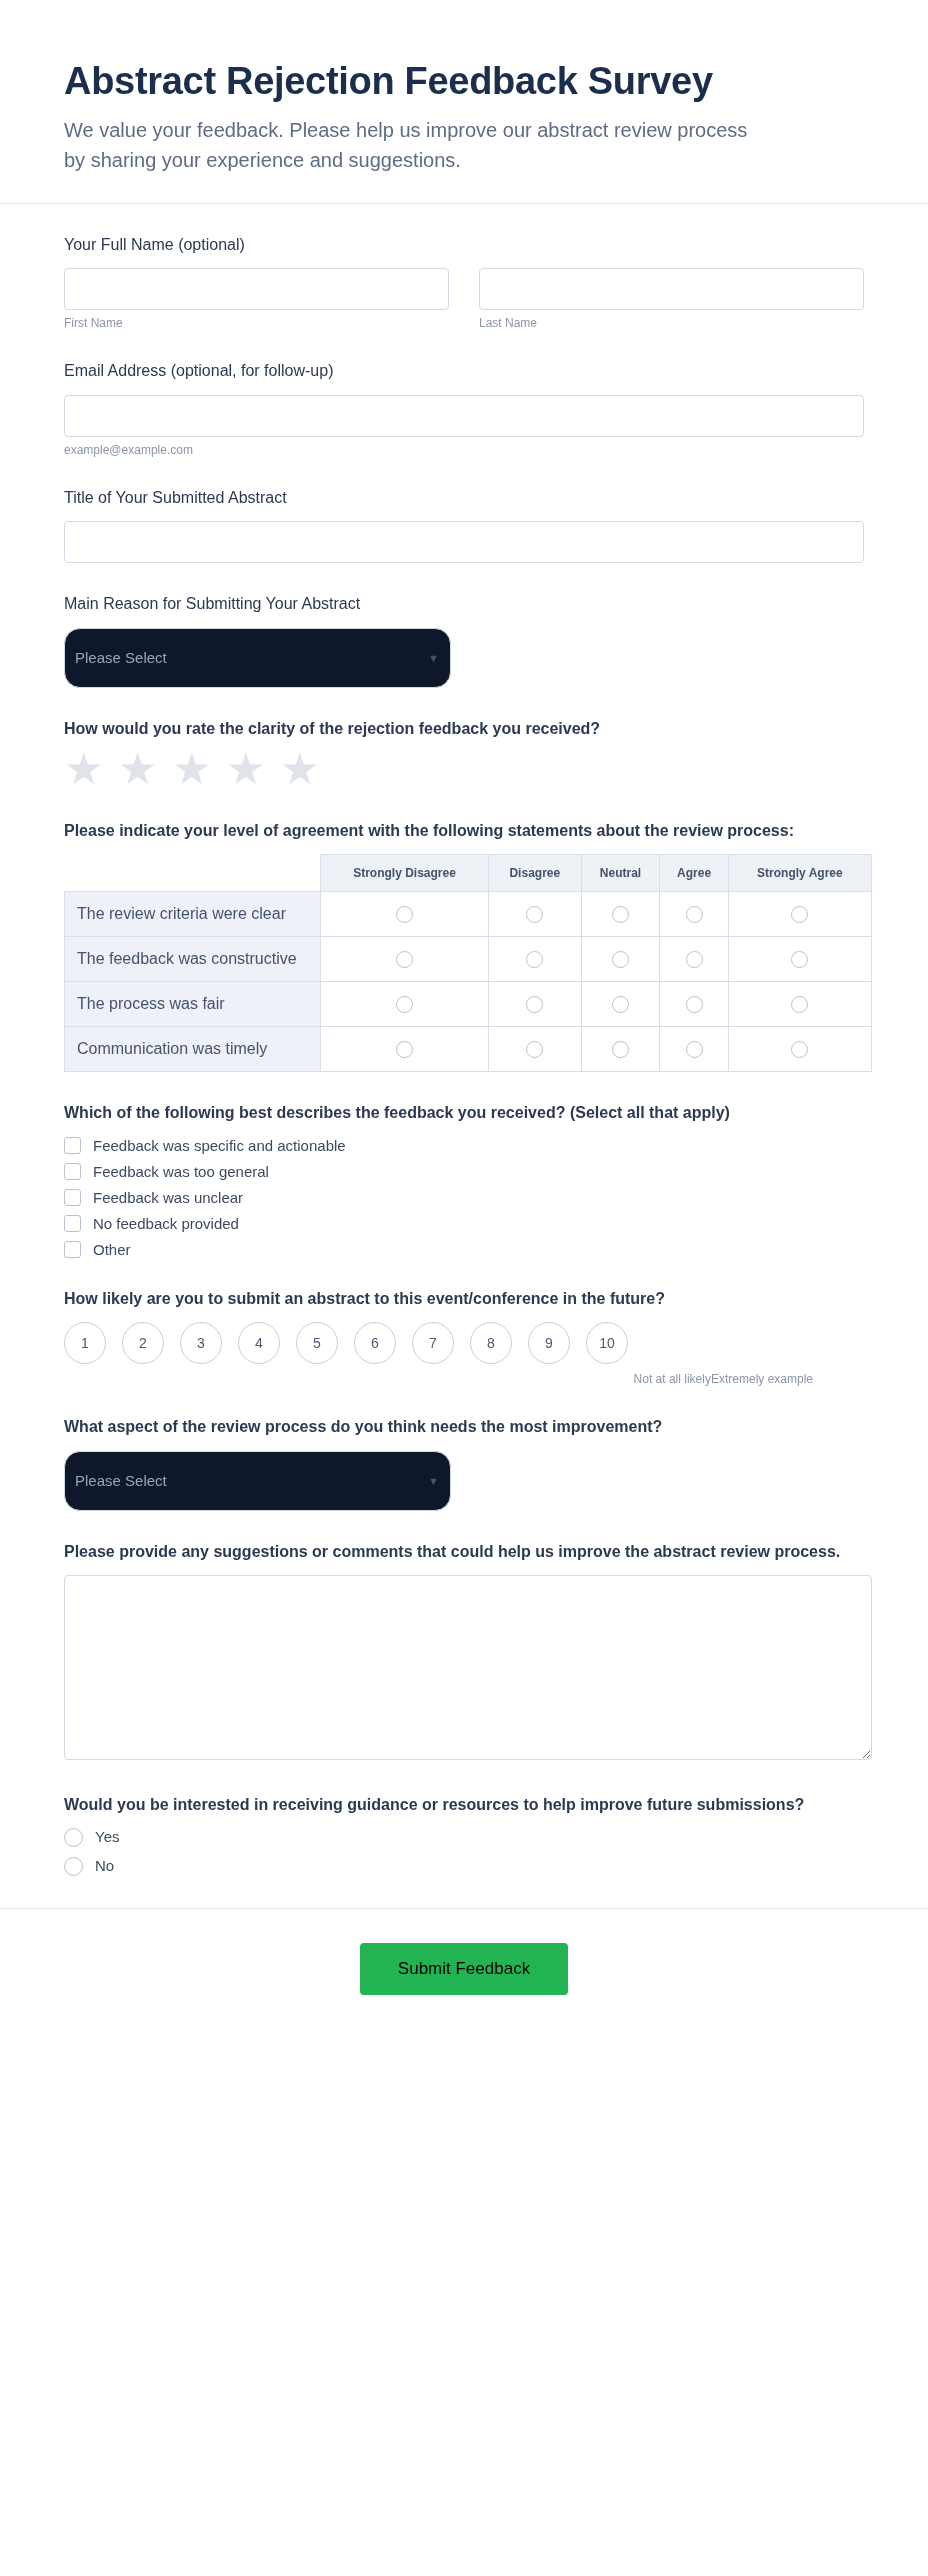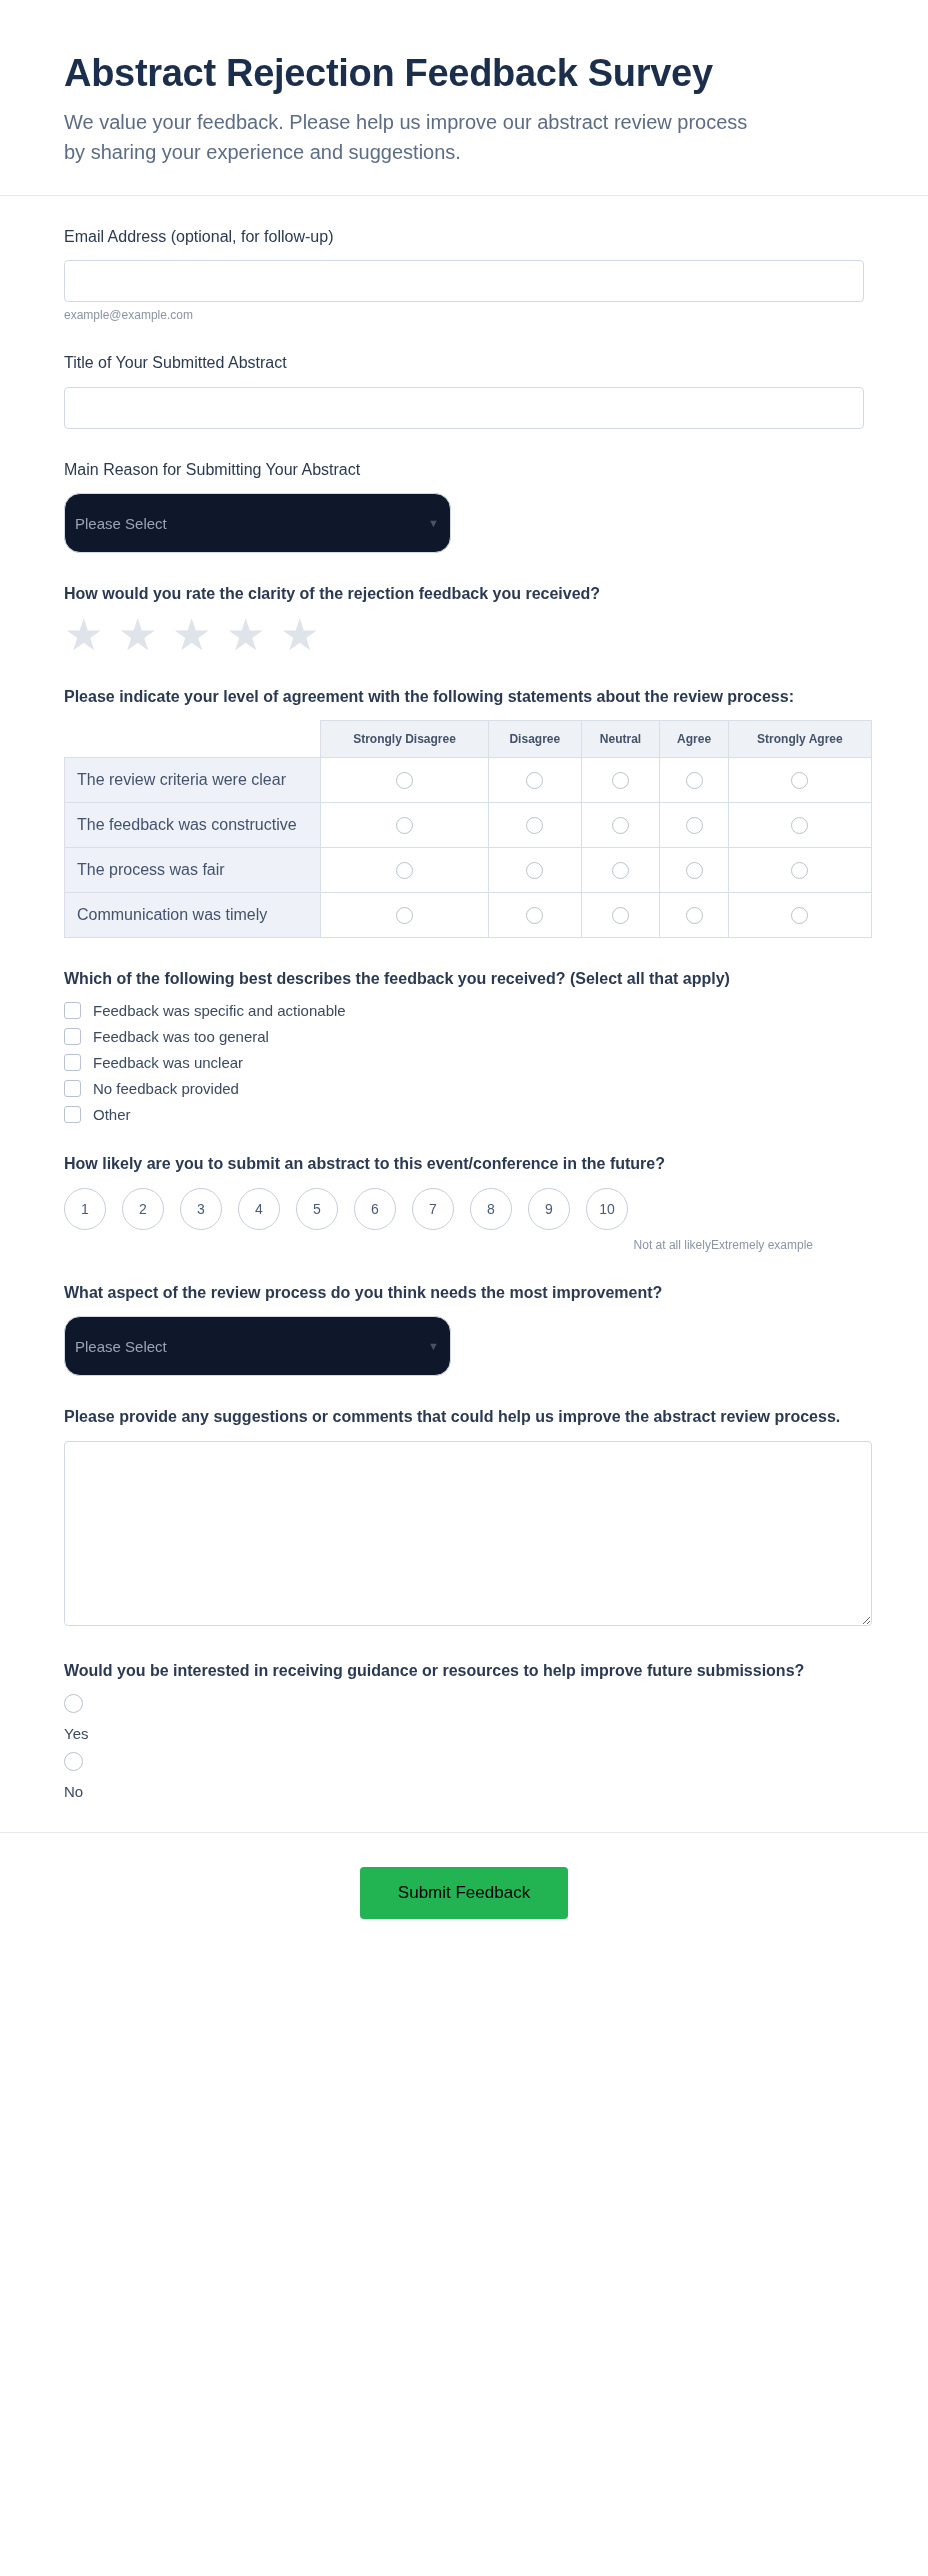--- a/index.html
+++ b/index.html
@@ -9,21 +9,21 @@
     background: #ffffff;
     font-family: "Liberation Sans", sans-serif;
   }
   body {
     width: 928px;
     min-height: 2576px;
     position: relative;
   }
   .page {
     width: 928px;
-    margin: 4px auto;
+    margin: 12px auto;
     background: #ffffff;
     padding: 0;
   }
   .header {
     padding: 48px 64px 28px 64px;
     border-bottom: 1px solid #e4e8ef;
   }
   .form-title {
     font-size: 38px;
     font-weight: bold;
@@ -210,21 +210,21 @@
     font-size: 12px;
     color: #8b95a6;
   }
   textarea.big-area {
     width: 808px;
     height: 185px;
     resize: vertical;
     padding: 10px;
     line-height: 1.4;
   }
-  .radio-list .check-row { margin-bottom: 10px; flex-direction: column; }
+  .radio-list .check-row { margin-bottom: 10px; }
   .radio-big {
     width: 19px;
     height: 19px;
     border: 1px solid #b9c2d0;
     border-radius: 50%;
     background: #fff;
     cursor: pointer;
     flex: none;
   }
   .footer {
@@ -249,20 +249,33 @@
 
 <div class="page">
 
   <div class="header">
     <h1 class="form-title">Abstract Rejection Feedback Survey</h1>
     <p class="form-subtitle">We value your feedback. Please help us improve our abstract review process by sharing your experience and suggestions.</p>
   </div>
 
   <div class="body-wrap">
 
+    <div class="field">
+      <div class="field-label">Your Full Name (optional)</div>
+      <div class="name-row">
+        <div class="name-col">
+          <input class="text-input" type="text" value="" style="">
+          <div class="sublabel">First Name</div>
+        </div>
+        <div class="name-col">
+          <input class="text-input" type="text" value="" style="">
+          <div class="sublabel">Last Name</div>
+        </div>
+      </div>
+    </div>
 
     <div class="field">
       <div class="field-label">Email Address (optional, for follow-up)</div>
       <input class="text-input input-w-388" type="text" value="" style="">
       <div class="sublabel">example@example.com</div>
     </div>
 
     <div class="field">
       <div class="field-label">Title of Your Submitted Abstract</div>
       <input class="text-input input-w-388" type="text" value="" style="">

